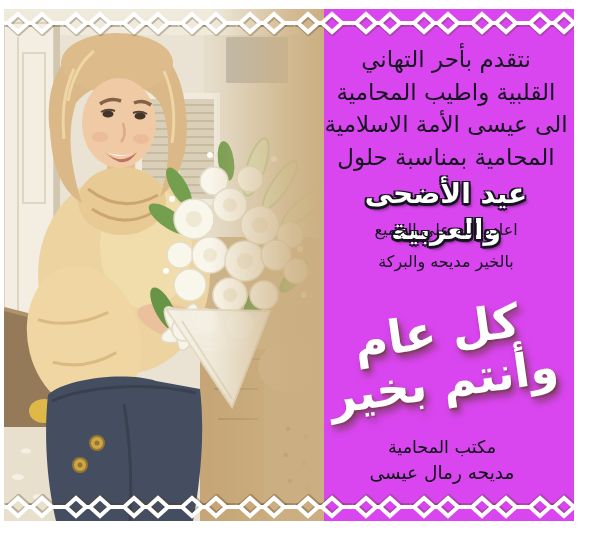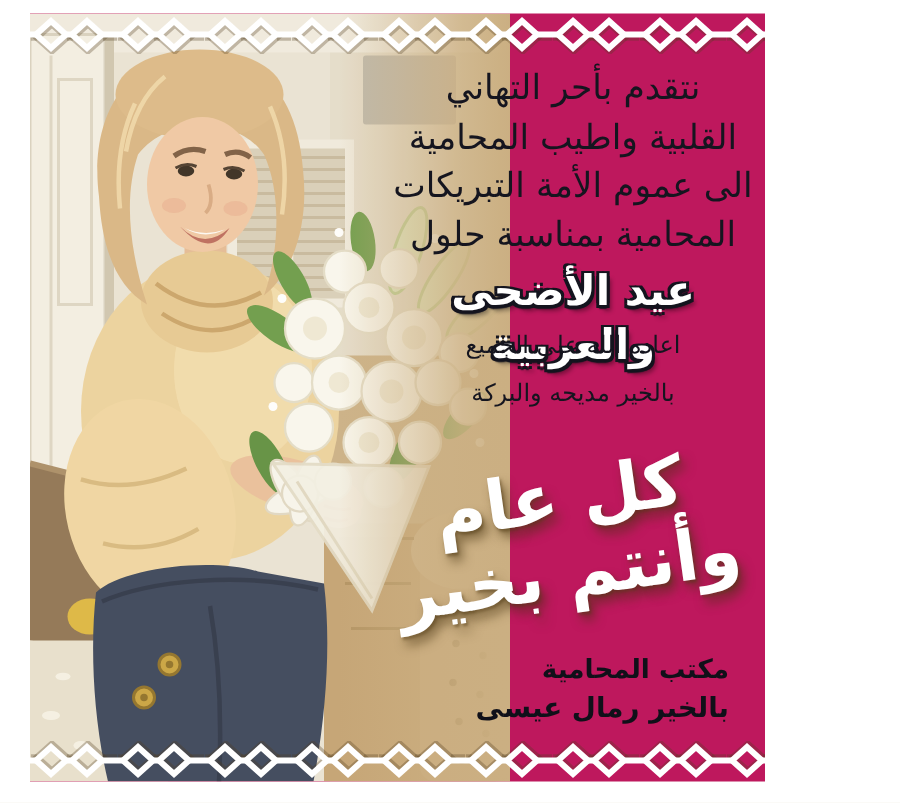--- a/index.html
+++ b/index.html
@@ -1,37 +1,37 @@
 <!DOCTYPE html>
 <html lang="ar"><head>
 <meta charset="utf-8">
 <style>
   html,body{margin:0;padding:0;background:#ffffff;}
   .card{position:relative;width:600px;height:535px;background:#ffffff;overflow:hidden;
         font-family:"DejaVu Sans",sans-serif;}
-  .content{position:absolute;left:20px;top:9px;width:490px;height:512px;
-           background:#be185d;overflow:hidden;}
+  .content{position:absolute;left:4px;top:9px;width:570px;height:512px;
+           background:#d946ef;overflow:hidden;}
   .photo{position:absolute;left:0;top:0;width:320px;height:512px;z-index:1;}
   .border-band{position:absolute;left:0;width:574px;height:26px;z-index:5;}
   .border-top{top:1px;}
   .border-bottom{bottom:1px;transform:scaleY(-1);}
   .txtcol{position:absolute;right:2px;width:252px;z-index:3;direction:rtl;
           color:#15151f;text-align:center;}
   .greeting-lines{top:34px;font-size:23px;line-height:32.5px;}
   .eid-title{top:167px;font-size:28px;font-weight:bold;color:#ffffff;line-height:36px;
      text-shadow:-2px -1px 0 #14141e,2px -1px 0 #14141e,-2px 2px 0 #14141e,2px 2px 0 #14141e,
                  0 3px 1px #14141e,3px 4px 3px rgba(0,0,0,.35);}
   .closing-lines{top:205px;font-size:16px;line-height:31.5px;}
   .calligraphy{position:absolute;right:14px;top:278px;width:240px;height:140px;z-index:3;
      display:flex;align-items:center;justify-content:center;direction:rtl;
      transform:rotate(-8deg);color:#ffffff;font-weight:bold;font-size:46px;line-height:1.1;
      text-align:center;
      text-shadow:3px 6px 7px rgba(70,50,15,.55),1px 2px 2px rgba(90,65,25,.5);}
   .signature{position:absolute;right:24px;top:426px;width:216px;z-index:3;direction:rtl;
-     text-align:right;color:#101019;font-weight:bold;}
+     text-align:center;color:#101019;font-weight:normal;}
   .signature .l1{font-size:17.5px;line-height:24px;}
   .signature .l2{font-size:18.5px;line-height:27px;}
 </style>
 </head>
 <body>
 
 <div class="card">
   <div class="content">
 
     <svg class="photo" viewBox="0 0 320 512">
@@ -238,34 +238,34 @@
             <path d="M24,13 L28,13 M48,13 L58,13 M0,13 L4,13"></path>
           </g>
         </pattern>
       </defs>
       <rect width="574" height="26" fill="url(#knotB)"></rect>
     </svg>
 
     <div class="txtcol greeting-lines">
       <div>نتقدم بأحر التهاني</div>
       <div>القلبية واطيب المحامية</div>
-      <div>الى عموم الأمة التبريكات</div>
+      <div>الى عيسى الأمة الاسلامية</div>
       <div>المحامية بمناسبة حلول</div>
     </div>
 
     <div class="txtcol eid-title">عيد الأضحى والعربية</div>
 
     <div class="txtcol closing-lines">
       <div>اعاده الله على الجميع</div>
       <div>بالخير مديحه والبركة</div>
     </div>
 
     <div class="calligraphy">
       <span>كل عام وأنتم بخير</span>
     </div>
 
     <div class="signature">
       <div class="l1">مكتب المحامية</div>
-      <div class="l2">بالخير رمال عيسى</div>
+      <div class="l2">مديحه رمال عيسى</div>
     </div>
 
   </div>
 </div>
 
 </body></html>

